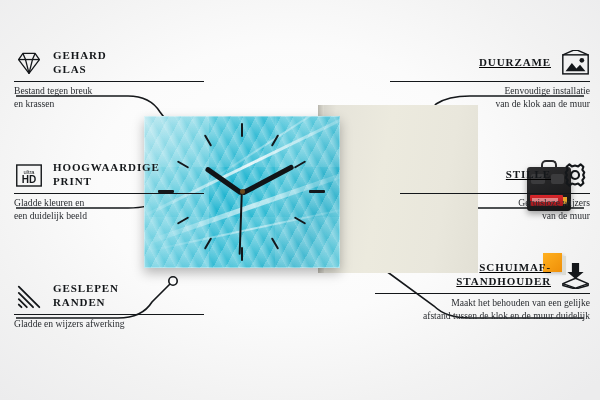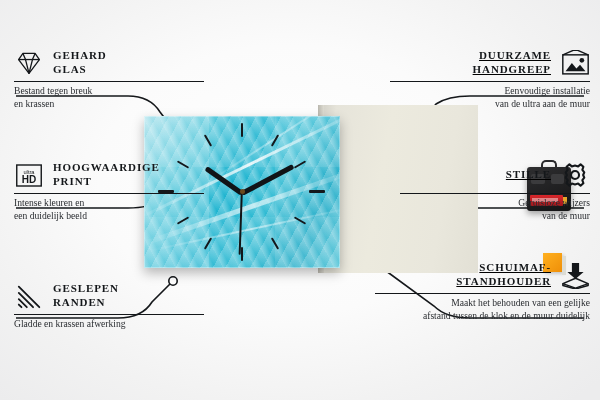--- a/index.html
+++ b/index.html
@@ -195,21 +195,21 @@
           <text x="16" y="23" font-family="Liberation Sans, sans-serif" font-size="11.5" font-weight="bold" text-anchor="middle" fill="#14171a">HD</text>
         </svg>
       </span>
       <span class="title">
         <span>HOOGWAARDIGE</span><br>
         <span>PRINT</span>
       </span>
     </div>
     <div class="rule"></div>
     <div class="sub">
-      <span>Intense kleuren en</span><br>
+      <span>Gladde kleuren en</span><br>
       <span>een duidelijk beeld</span>
     </div>
   </div>
 
   <div class="callout left c-rand">
     <div class="head">
       <span class="ico">
         <svg viewBox="0 0 30 28" width="27" height="25">
           <g stroke="#14171a" stroke-width="2" stroke-linecap="round">
             <line x1="3" y1="3" x2="26" y2="26"></line>
@@ -219,43 +219,42 @@
           </g>
         </svg>
       </span>
       <span class="title">
         <span>GESLEPEN</span><br>
         <span>RANDEN</span>
       </span>
     </div>
     <div class="rule"></div>
     <div class="sub">
-      <span>Gladde en krassen afwerking</span>
+      <span>Gladde en wijzers afwerking</span>
     </div>
   </div>
 
   <div class="callout right c-grip">
     <div class="head">
       <span class="title">
         <span>DUURZAME</span><br>
-        <span>HANDGREEP</span>
       </span>
       <span class="ico">
         <svg viewBox="0 0 32 28" width="29" height="26">
           <rect x="2" y="5" width="28" height="21" fill="none" stroke="#14171a" stroke-width="1.6"></rect>
           <path d="M2 5 L16 -1 L30 5" fill="none" stroke="#14171a" stroke-width="1.6"></path>
           <path d="M5 23 L12 14 L17 20 L21 16 L27 23 Z" fill="#14171a"></path>
           <circle cx="23" cy="11" r="2.6" fill="#14171a"></circle>
         </svg>
       </span>
     </div>
     <div class="rule"></div>
     <div class="sub">
       <span>Eenvoudige installatie</span><br>
-      <span>van de ultra aan de muur</span>
+      <span>van de klok aan de muur</span>
     </div>
   </div>
 
   <div class="callout right c-mech">
     <div class="head">
       <span class="title">
         <span>STILLE</span><br>
       </span>
       <span class="ico">
         <svg viewBox="0 0 32 32" width="28" height="28">

